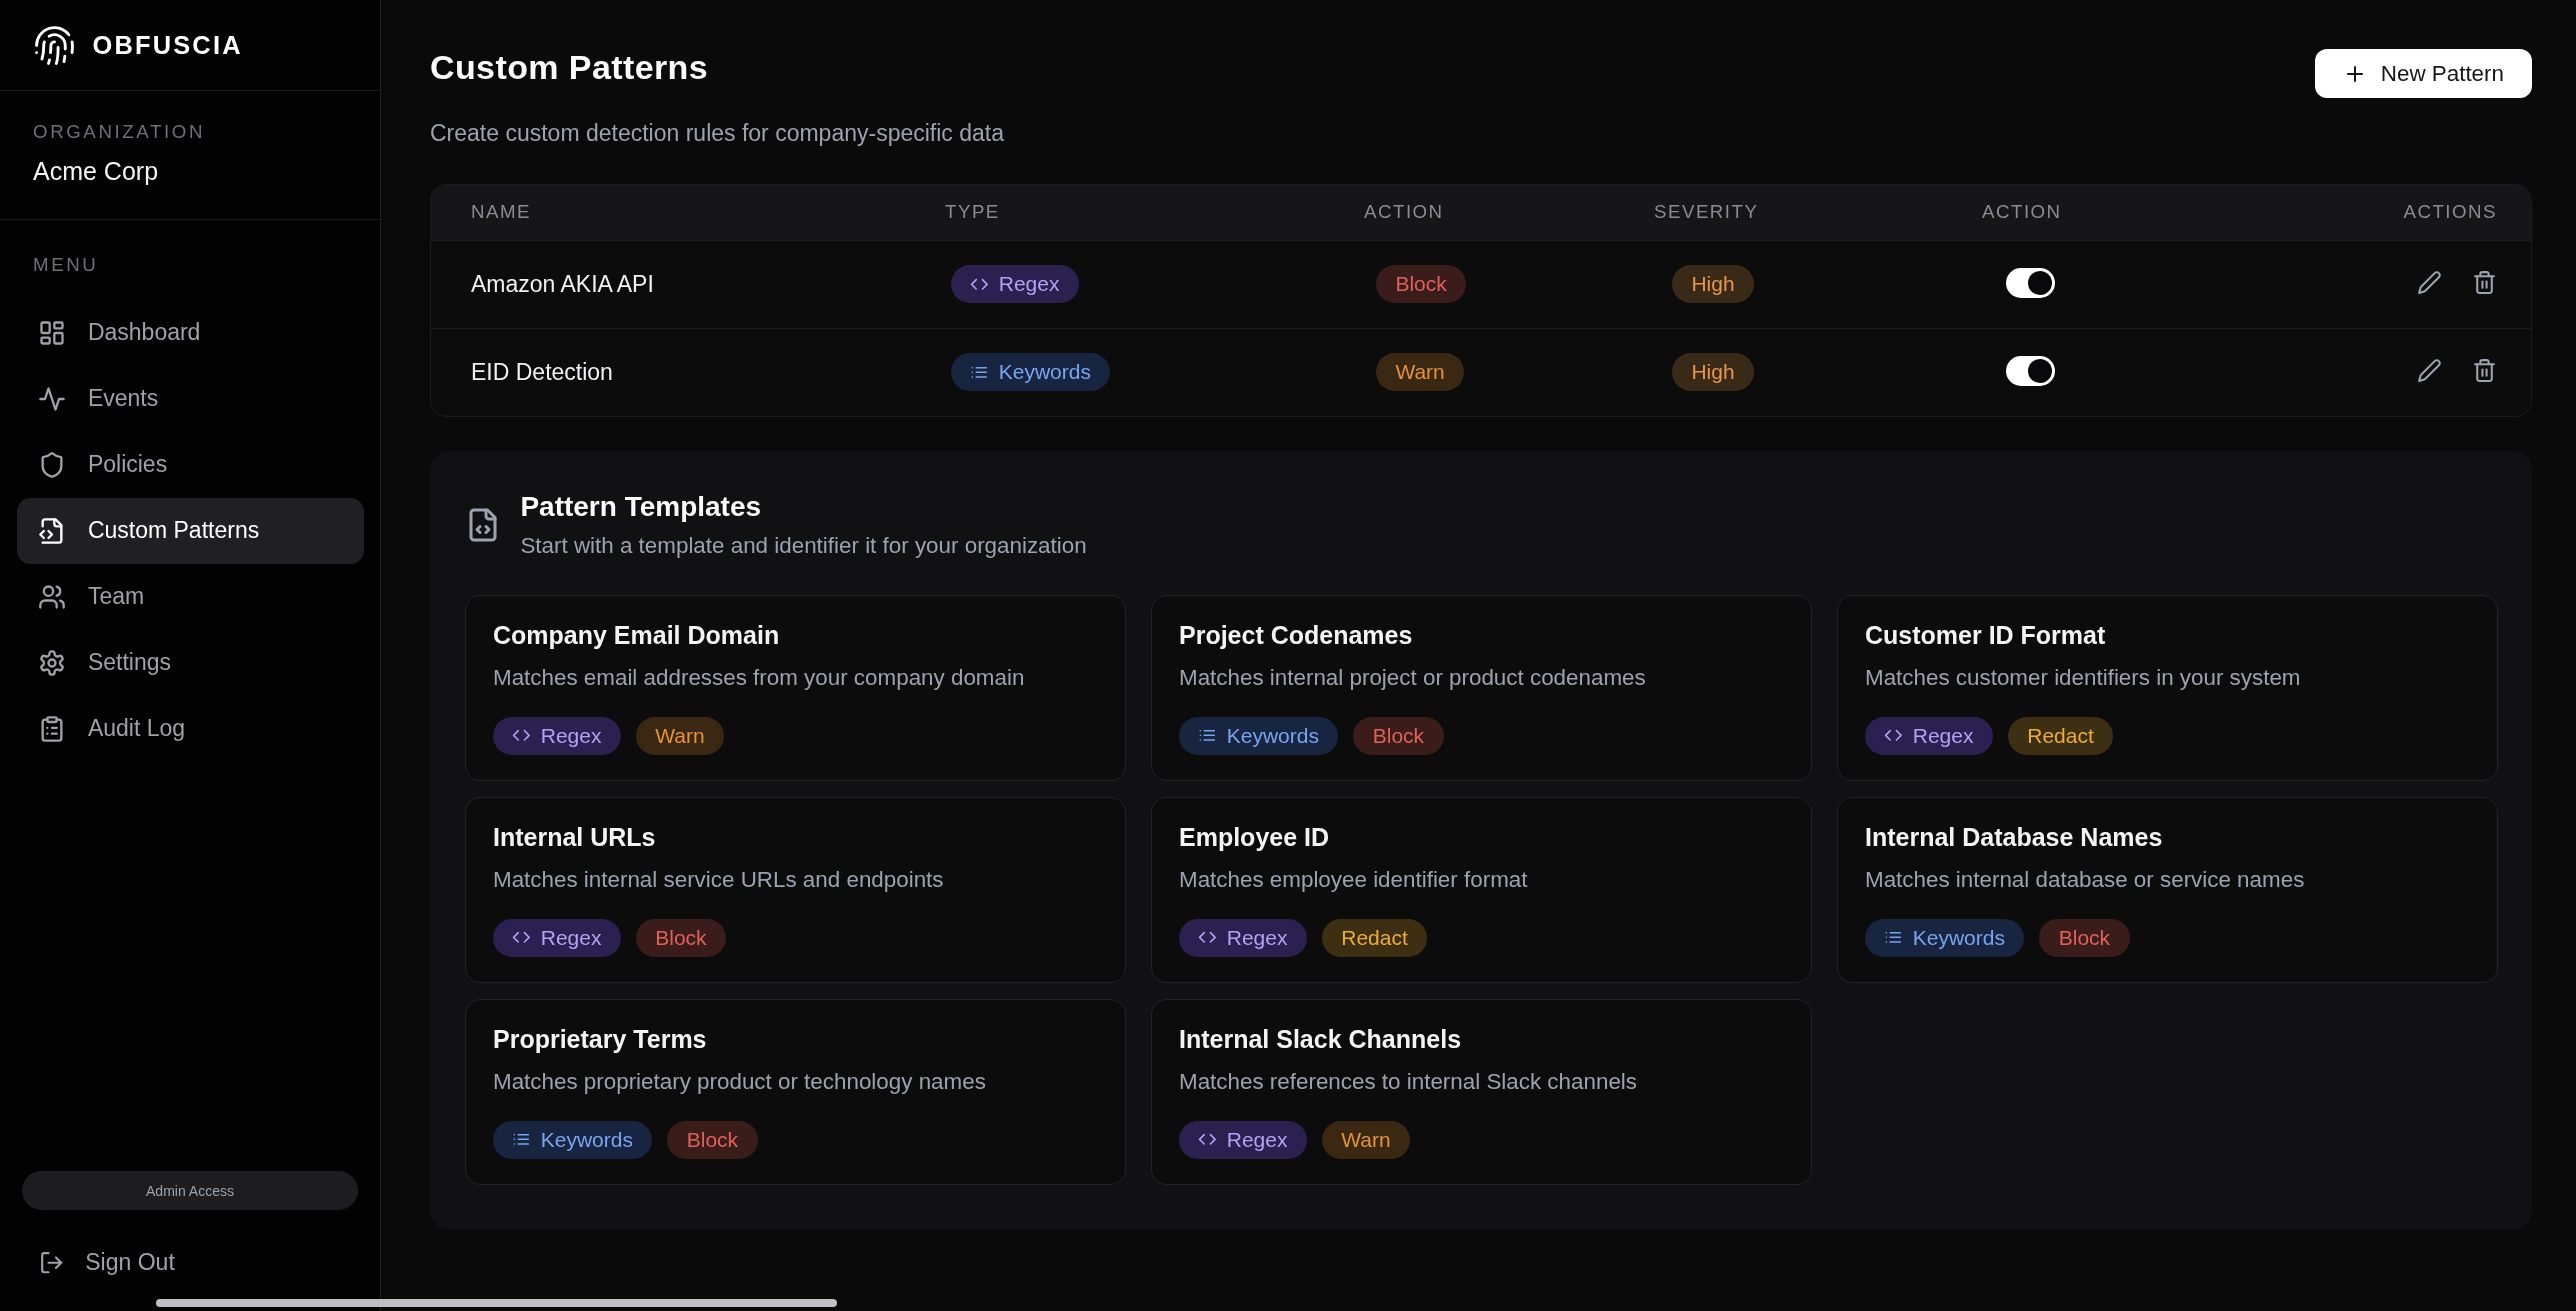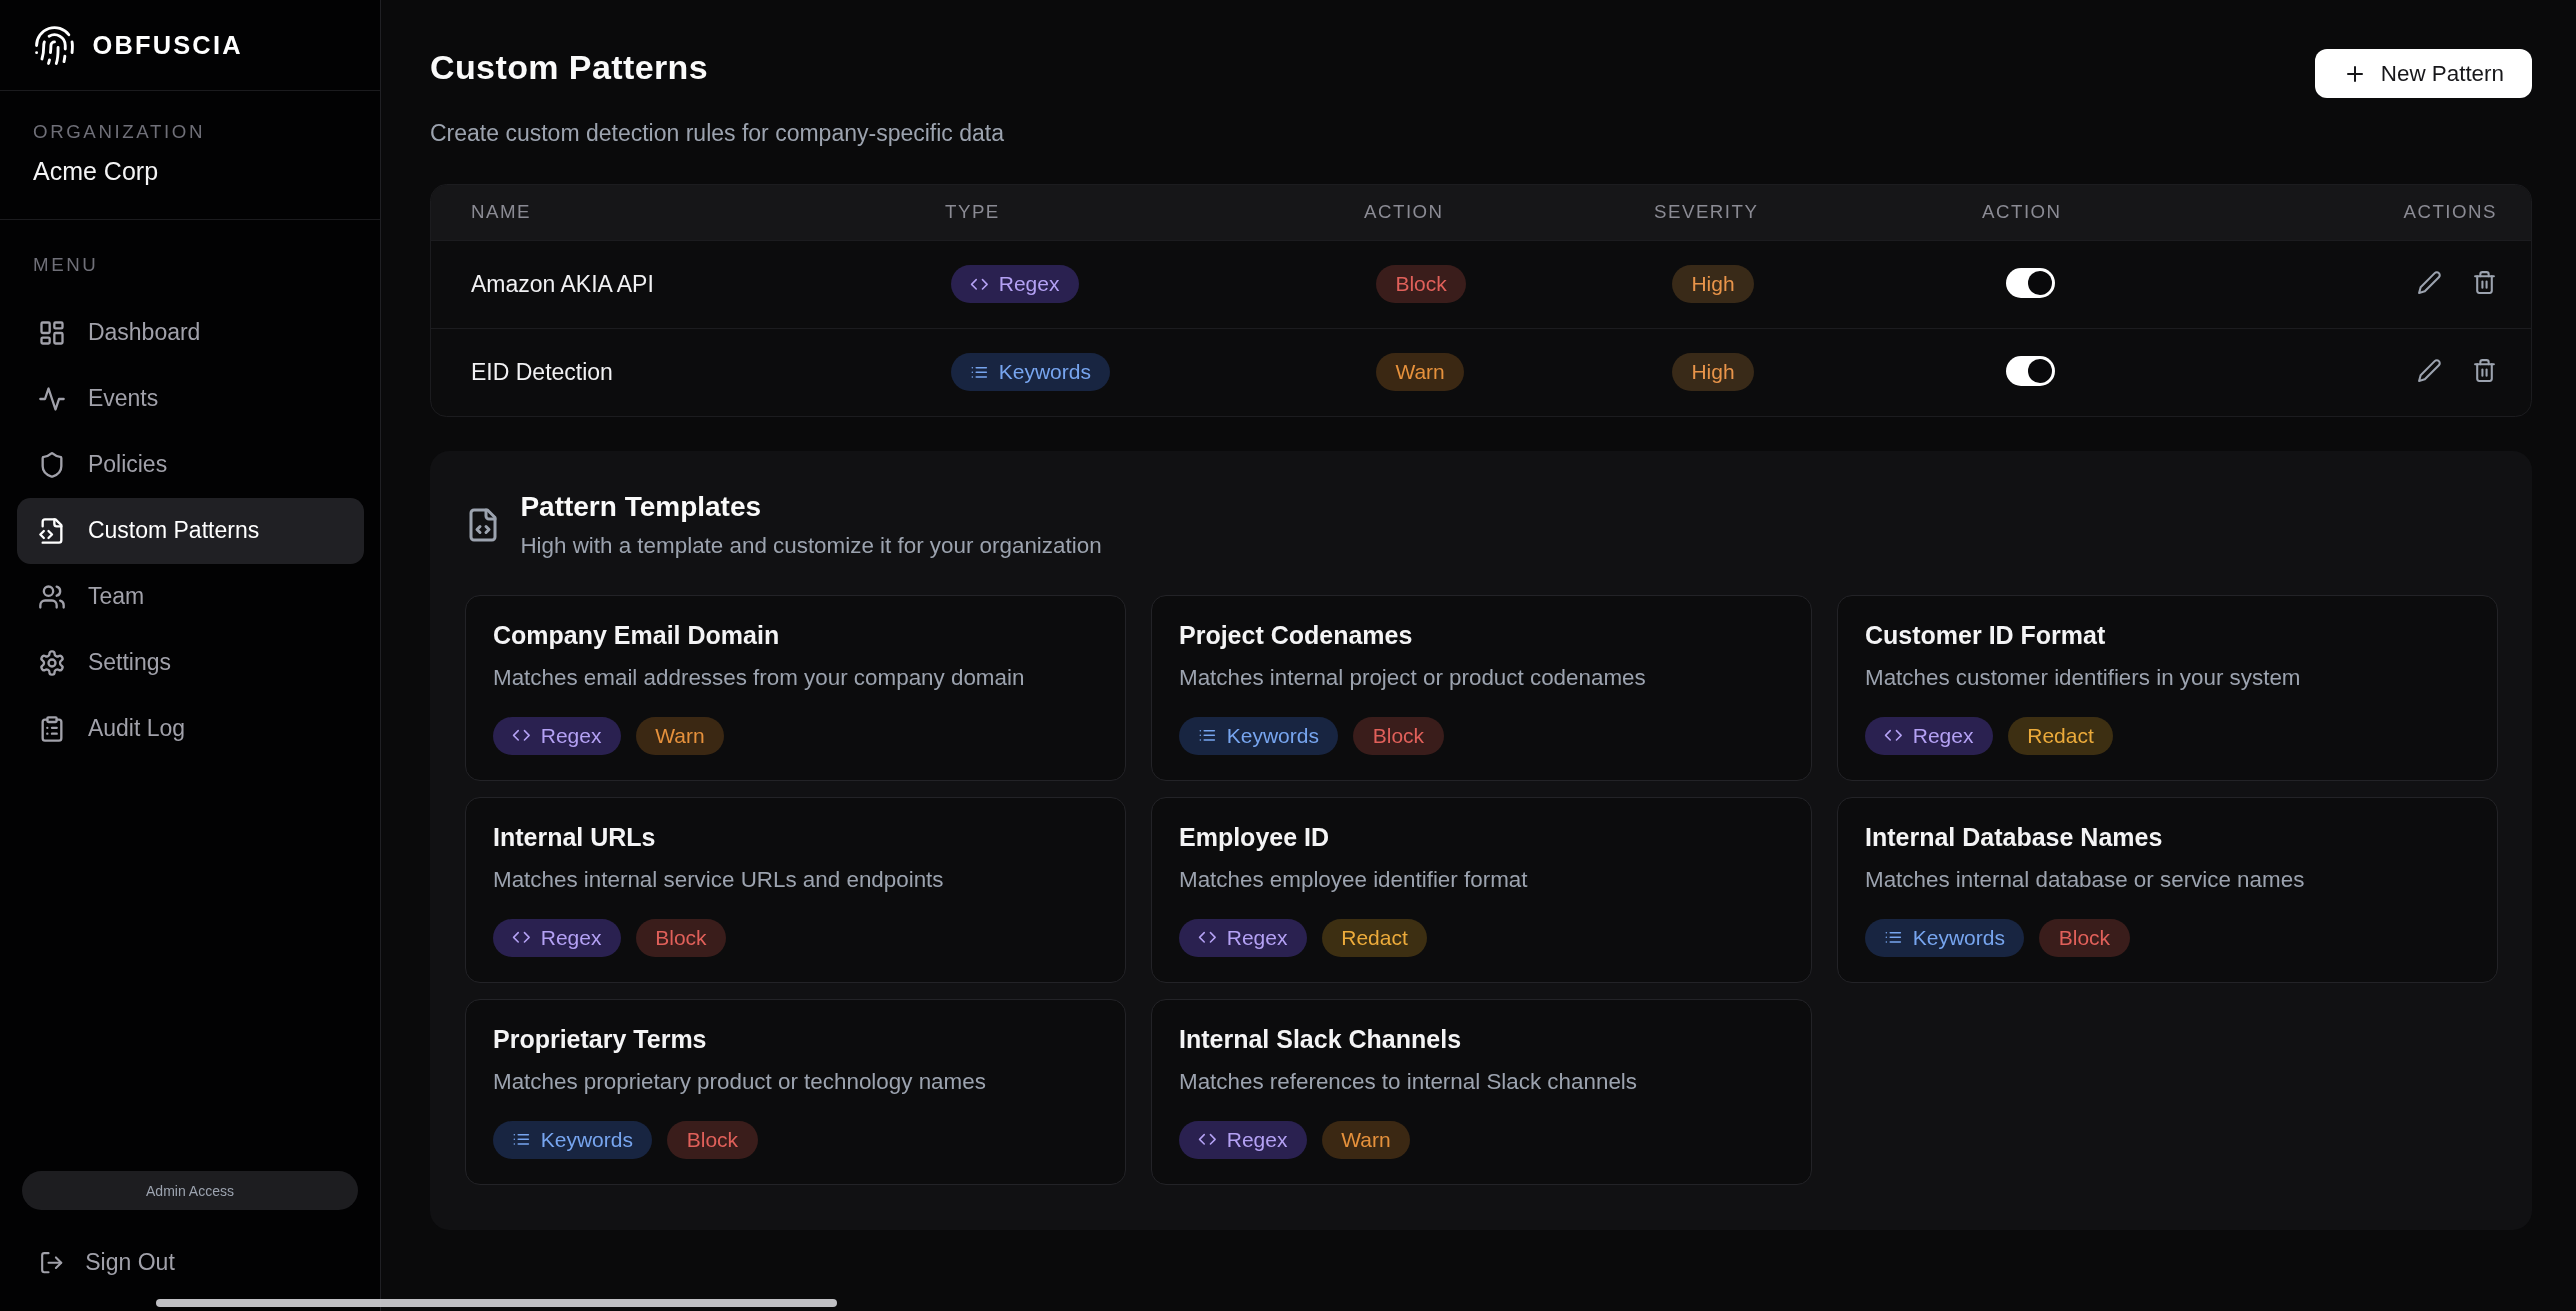--- a/index.html
+++ b/index.html
@@ -346,21 +346,21 @@
   <section class="templates">
     <div class="templates-header">
       <svg viewBox="0 0 24 24" fill="none" stroke="currentColor" stroke-width="2" stroke-linecap="round" stroke-linejoin="round">
           <path d="M14 2v4a2 2 0 0 0 2 2h4"></path>
           <path d="M15 2H6a2 2 0 0 0-2 2v16a2 2 0 0 0 2 2h12a2 2 0 0 0 2-2V7z"></path>
           <path d="m10 13-2 2 2 2"></path>
           <path d="m14 17 2-2-2-2"></path>
         </svg>
       <div>
         <div class="templates-title">Pattern Templates</div>
-        <div class="templates-subtitle">High with a template and customize it for your organization</div>
+        <div class="templates-subtitle">Start with a template and identifier it for your organization</div>
       </div>
     </div>
 
     <div class="cards-grid">
 
       <div class="tcard">
         <div class="tcard-title">Company Email Domain</div>
         <div class="tcard-desc">Matches email addresses from your company domain</div>
         <div class="tcard-badges">
           <span class="badge b-regex">

